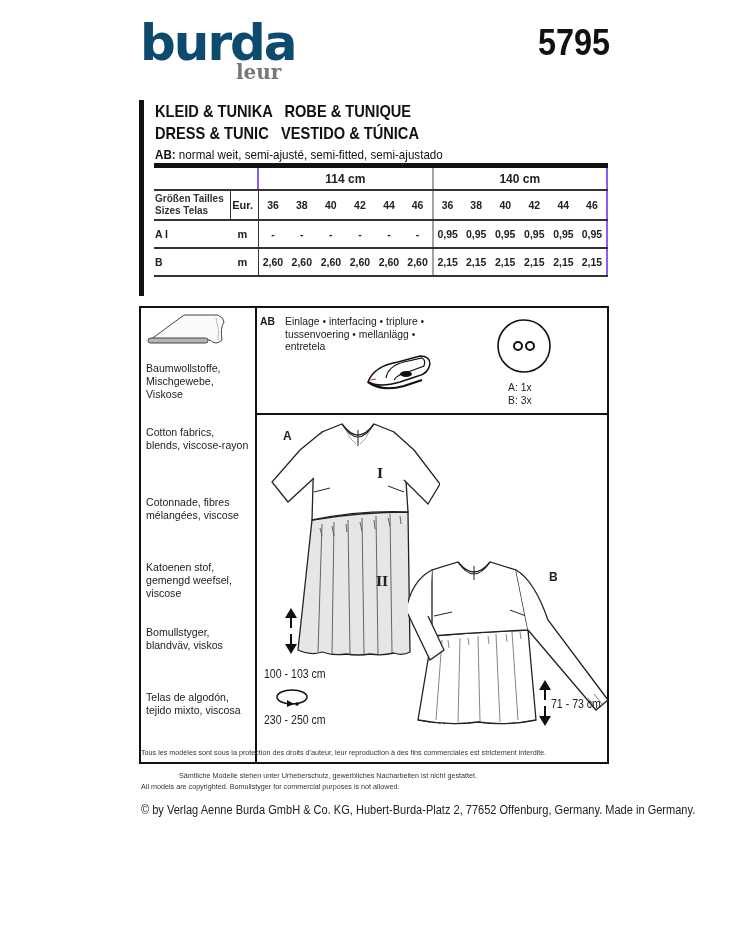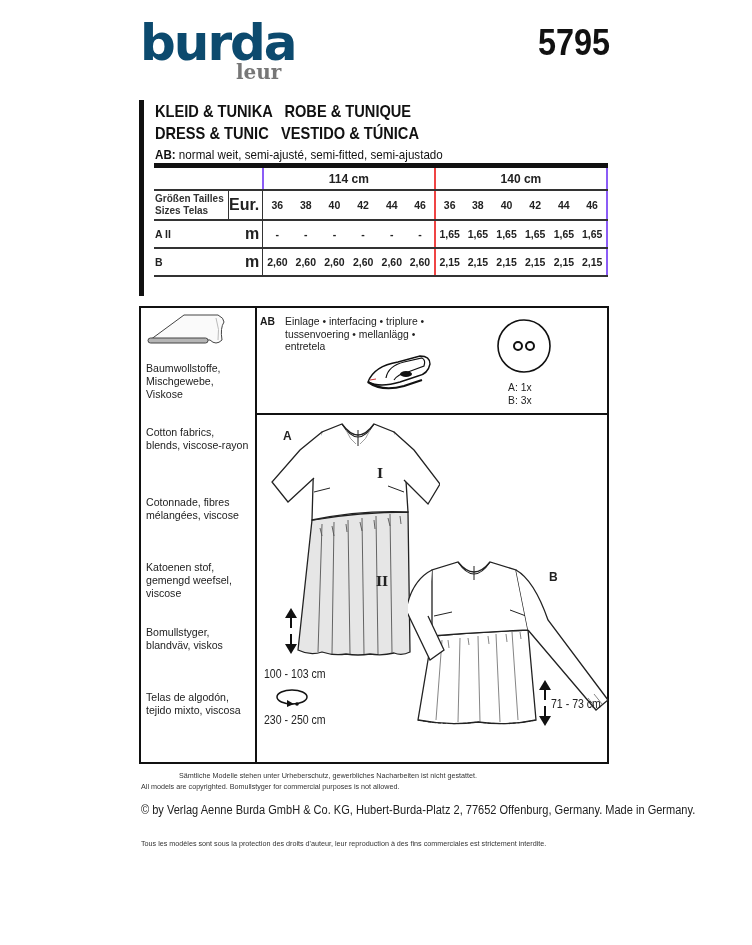--- a/index.html
+++ b/index.html
@@ -26,22 +26,22 @@
 
   
   .ytable { position: absolute; left: 154px; top: 163px; width: 454px; border-collapse: collapse;
             border-top: 5px solid #111; font-size: 10.5px; }
   .ytable td { border-bottom: 2px solid #333; text-align: center; padding: 0; font-weight: bold; color: #222; }
   .ytable tr.hdr1 td { height: 21px; font-size: 12px; }
   .ytable tr.hdr2 td { height: 28px; }
   .ytable tr.row td { height: 26px; }
   .ytable td.lbl { text-align: left; font-weight: bold; padding-left: 1px; font-size: 10.5px; }
   .ytable td.lbl.sizes { font-weight: bold; font-size: 10px; line-height: 1.25; color: #333; }
-  .ytable td.unit { text-align: right; padding-right: 3px; border-right: 1.5px solid #333; font-size: 16px; }
-  .ytable td.sep { border-right: 2px solid #ef4444; }
+  .ytable td.unit { padding-right: 3px; border-right: 1.5px solid #333; font-size: 11px; }
+  .ytable td.sep { border-right: 2px solid #a3a3a3; }
   .ytable td.rb { border-right: 2px solid #8b5cf6; }
 
   
   .lowerbox { left: 139px; top: 306px; width: 470px; height: 458px; border: 2px solid #111; box-sizing: border-box; }
   .lower-vdiv { left: 255px; top: 306px; width: 2px; height: 458px; background: #111; }
   .lower-hdiv { left: 255px; top: 413px; width: 354px; height: 2px; background: #111; }
 
   .fabric-text { left: 146px; font-size: 11.5px; line-height: 13px; color: #222; white-space: pre;
                  transform: scaleX(0.92); transform-origin: left top; }
 
@@ -106,34 +106,34 @@
     <td>44</td>
     <td class="sep">46</td>
     <td>36</td>
     <td>38</td>
     <td>40</td>
     <td>42</td>
     <td>44</td>
     <td class="rb">46</td>
   </tr>
   <tr class="row">
-    <td class="lbl">A II</td>
+    <td class="lbl">A I</td>
     <td class="unit">m</td>
     <td>-</td>
     <td>-</td>
     <td>-</td>
     <td>-</td>
     <td>-</td>
     <td class="sep">-</td>
-    <td>1,65</td>
-    <td>1,65</td>
-    <td>1,65</td>
-    <td>1,65</td>
-    <td>1,65</td>
-    <td class="rb">1,65</td>
+    <td>0,95</td>
+    <td>0,95</td>
+    <td>0,95</td>
+    <td>0,95</td>
+    <td>0,95</td>
+    <td class="rb">0,95</td>
   </tr>
   <tr class="row">
     <td class="lbl">B</td>
     <td class="unit">m</td>
     <td>2,60</td>
     <td>2,60</td>
     <td>2,60</td>
     <td>2,60</td>
     <td>2,60</td>
     <td class="sep">2,60</td>
@@ -270,14 +270,14 @@
 
 <svg class="abs" style="left:537px; top:680px;" width="16" height="46" viewBox="0 0 16 46">
   <path d="M8 0 L14 10 L2 10 Z" fill="#111"></path>
   <path d="M8 10 L8 20 M8 26 L8 36" stroke="#111" stroke-width="2"></path>
   <path d="M8 46 L14 36 L2 36 Z" fill="#111"></path>
 </svg>
 <div class="abs measure" style="left:551px; top:697px;">71 - 73 cm</div>
 
 <div class="abs footer-small" style="top:771px;padding-left:38px;">Sämtliche Modelle stehen unter Urheberschutz, gewerbliches Nacharbeiten ist nicht gestattet.</div>
 <div class="abs footer-small" style="top:782px;">All models are copyrighted. Bomullstyger for commercial purposes is not allowed.</div>
-<div class="abs footer-small" style="top:839px;">Tous les modèles sont sous la protection des droits d'auteur, leur reproduction à des fins commerciales est strictement interdite.</div>
+<div class="abs footer-small" style="top:748px;">Tous les modèles sont sous la protection des droits d'auteur, leur reproduction à des fins commerciales est strictement interdite.</div>
 <div class="abs footer-main">© by Verlag Aenne Burda GmbH &amp; Co. KG, Hubert-Burda-Platz 2, 77652 Offenburg, Germany. Made in Germany.</div>
 
 </body></html>

